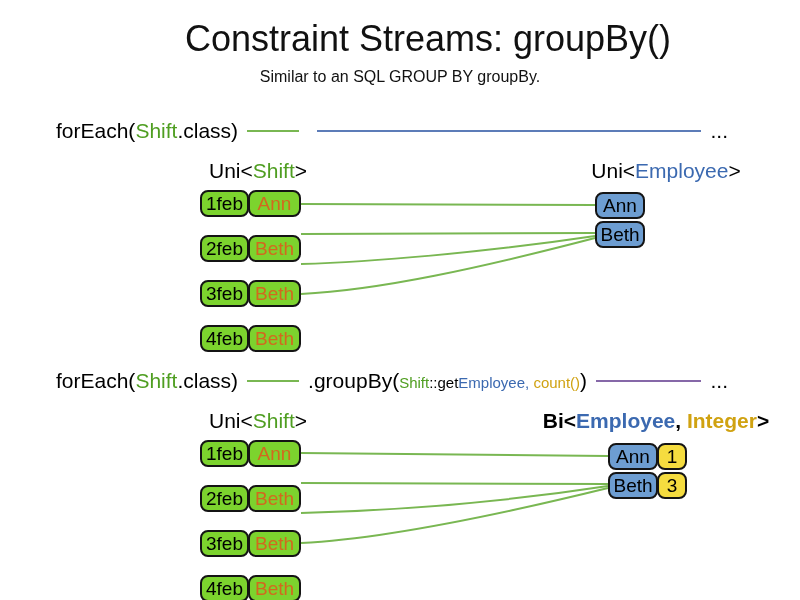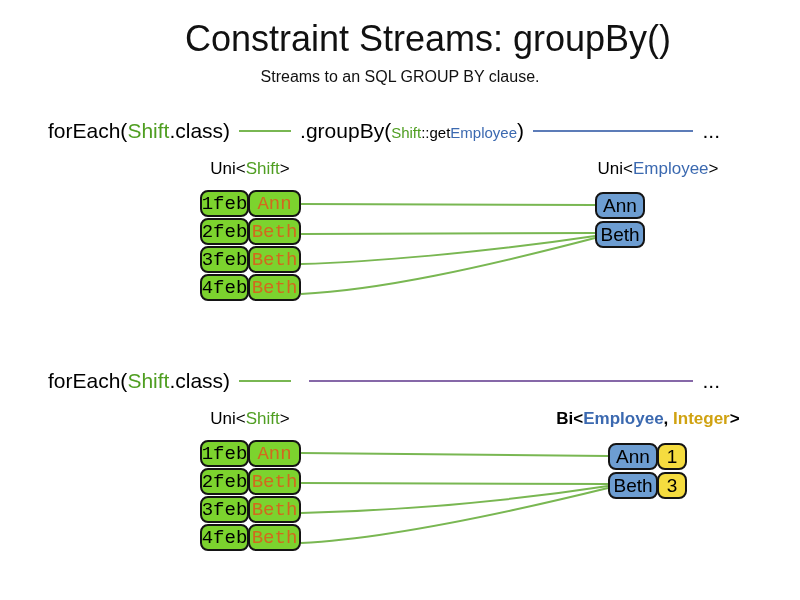--- a/index.html
+++ b/index.html
@@ -4,35 +4,35 @@
 <style>
   html,body{margin:0;padding:0;}
   body{
     width:800px;height:600px;position:relative;background:#ffffff;
     font-family:"Liberation Sans",sans-serif;color:#000;overflow:hidden;
   }
   .abs{position:absolute;}
   .title{top:18px;left:0;width:800px;text-align:center;font-size:36px;color:#111;margin-left:28px;}
   .subtitle{top:68px;left:0;width:800px;text-align:center;font-size:16px;color:#111;}
 
-  .code-line{display:flex;align-items:flex-end;font-size:21px;left:48px;width:672px;white-space:pre;}
+  .code-line{display:flex;align-items:flex-end;font-size:21px;left:56px;width:672px;white-space:pre;}
   .code-line .small{font-size:15px;}
   .c-green{color:#4f9e21;}
   .c-blue{color:#3b69b0;}
   .c-gold{color:#d0a211;}
   .hseg{align-self:center;height:0;border-top:2px solid #79b752;margin:0 9px;}
   .seg-fixed{width:52px;}
   .seg-flex{flex:1;}
   .seg-blue{border-top-color:#5c7cb8;border-top-width:2px;}
   .seg-purple{border-top-color:#8668a8;}
 
-  .type-label{transform:translateX(-50%);font-size:17px;white-space:pre;}
+  .type-label{transform:translateX(-50%);font-size:21px;white-space:pre;margin-left:8px;}
 
   .shift-table{left:200px;}
-  .srow{display:flex;margin-bottom:1px;font-family:Liberation Mono, monospace;}
+  .srow{display:flex;margin-bottom:18px;}
   .cell{box-sizing:border-box;height:27px;border:2px solid #141414;border-radius:8px;
         background:#7cd32e;display:flex;align-items:center;justify-content:center;font-size:19px;}
   .cell.date{width:49px;color:#000;position:relative;z-index:2;}
   .cell.name{width:53px;color:#d2691e;margin-left:-1px;}
 
   .grow{display:flex;margin-bottom:2px;}
   .gcell{box-sizing:border-box;height:27px;border:2px solid #141414;border-radius:8px;
          display:flex;align-items:center;justify-content:center;font-size:19px;}
   .gcell.emp{width:50px;background:#6d9dd1;position:relative;z-index:2;}
   .gcell.cnt{width:30px;background:#f5dc3f;margin-left:-1px;}
@@ -50,26 +50,25 @@
   <path d="M301 264 C370 262 480 253 595 236"></path>
   <path d="M301 294 C380 290 480 268 595 238"></path>
 
   <path d="M301 453 L608 456"></path>
   <path d="M301 483 L608 484"></path>
   <path d="M301 513 C380 511 490 504 608 486"></path>
   <path d="M301 543 C380 539 490 517 608 488"></path>
 </svg>
 
 <div class="abs title">Constraint Streams: groupBy()</div>
-<div class="abs subtitle">Streams to an SQL GROUP BY clause.</div>
+<div class="abs subtitle">Similar to an SQL GROUP BY groupBy.</div>
 
 <div class="abs code-line" style="top:119px;">
   <span><span>forEach(</span><span class="c-green">Shift</span><span>.class)</span></span>
   <span class="hseg seg-fixed"></span>
-  <span><span>.groupBy(</span><span class="small c-green">Shift</span><span class="small">::get</span><span class="small c-blue">Employee</span><span>)</span></span>
   <span class="hseg seg-flex seg-blue"></span>
   <span>...</span>
 </div>
 
 <div class="abs type-label" style="left:250px;top:159px;"><span>Uni&lt;</span><span class="c-green">Shift</span><span>&gt;</span></div>
 
 <div class="abs type-label" style="left:658px;top:159px;"><span>Uni&lt;</span><span class="c-blue">Employee</span><span>&gt;</span></div>
 
 <div class="abs shift-table" style="top:190px;">
   <div class="srow">
@@ -95,20 +94,21 @@
     <div class="gcell emp">Ann</div>
   </div>
   <div class="grow">
     <div class="gcell emp">Beth</div>
   </div>
 </div>
 
 <div class="abs code-line" style="top:369px;">
   <span><span>forEach(</span><span class="c-green">Shift</span><span>.class)</span></span>
   <span class="hseg seg-fixed"></span>
+  <span><span>.groupBy(</span><span class="small c-green">Shift</span><span class="small">::get</span><span class="small c-blue">Employee,</span><span class="small c-gold"> count()</span><span>)</span></span>
   <span class="hseg seg-flex seg-purple"></span>
   <span>...</span>
 </div>
 
 <div class="abs type-label" style="left:250px;top:409px;"><span>Uni&lt;</span><span class="c-green">Shift</span><span>&gt;</span></div>
 
 <div class="abs type-label" style="left:648px;top:409px;font-weight:bold;"><span>Bi&lt;</span><span class="c-blue">Employee</span><span>, </span><span class="c-gold">Integer</span><span>&gt;</span></div>
 
 <div class="abs shift-table" style="top:440px;">
   <div class="srow">

